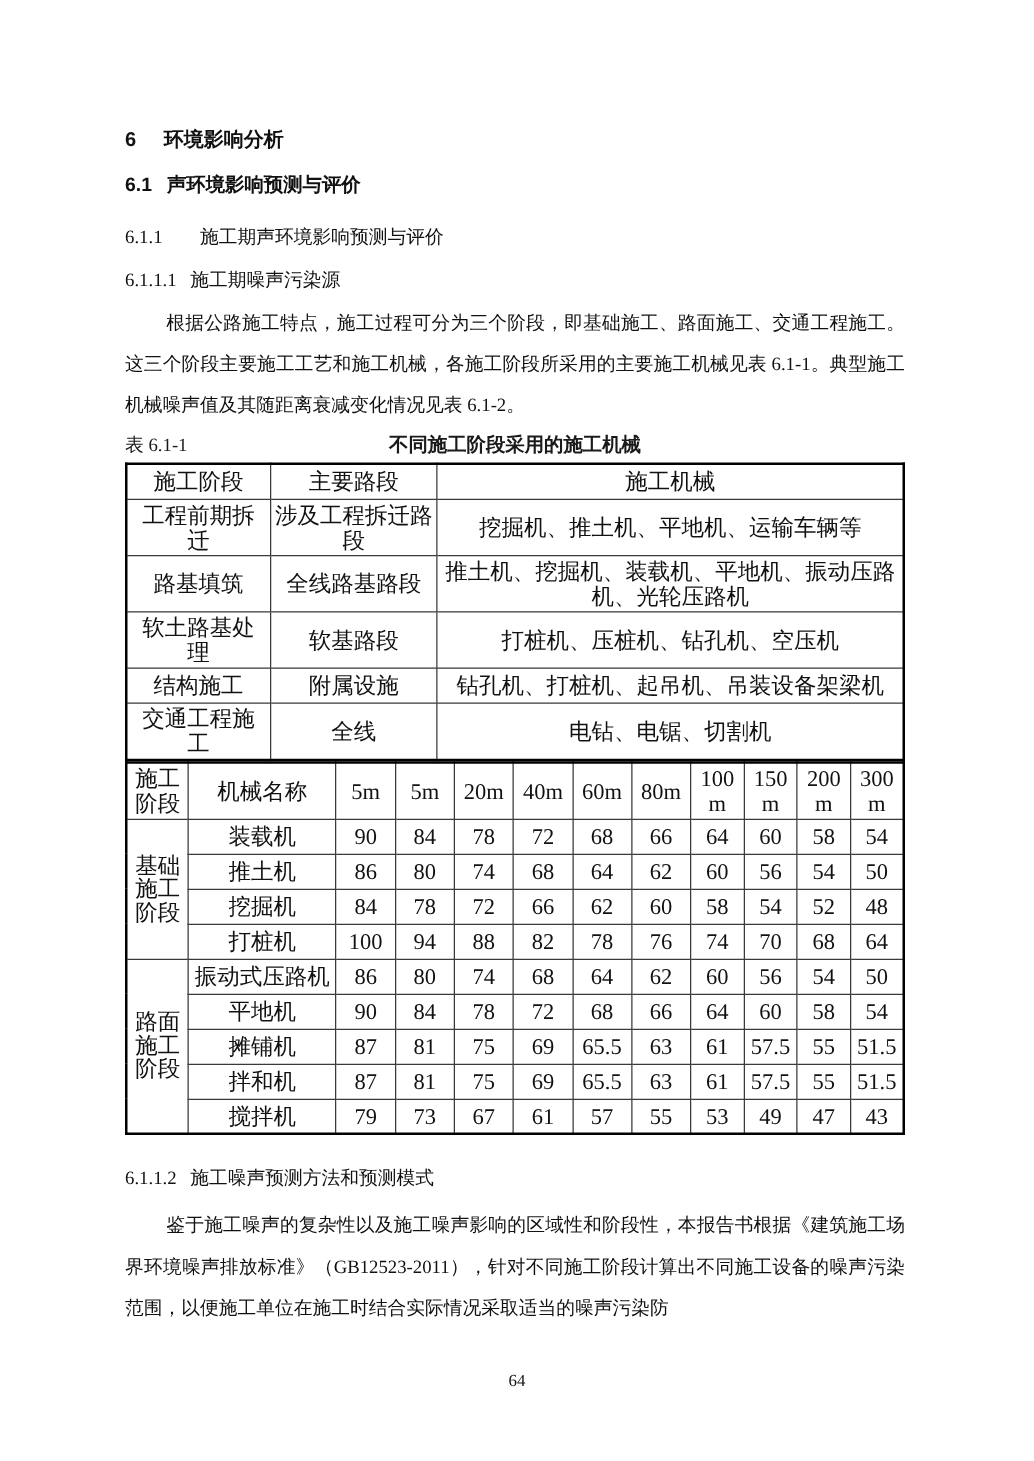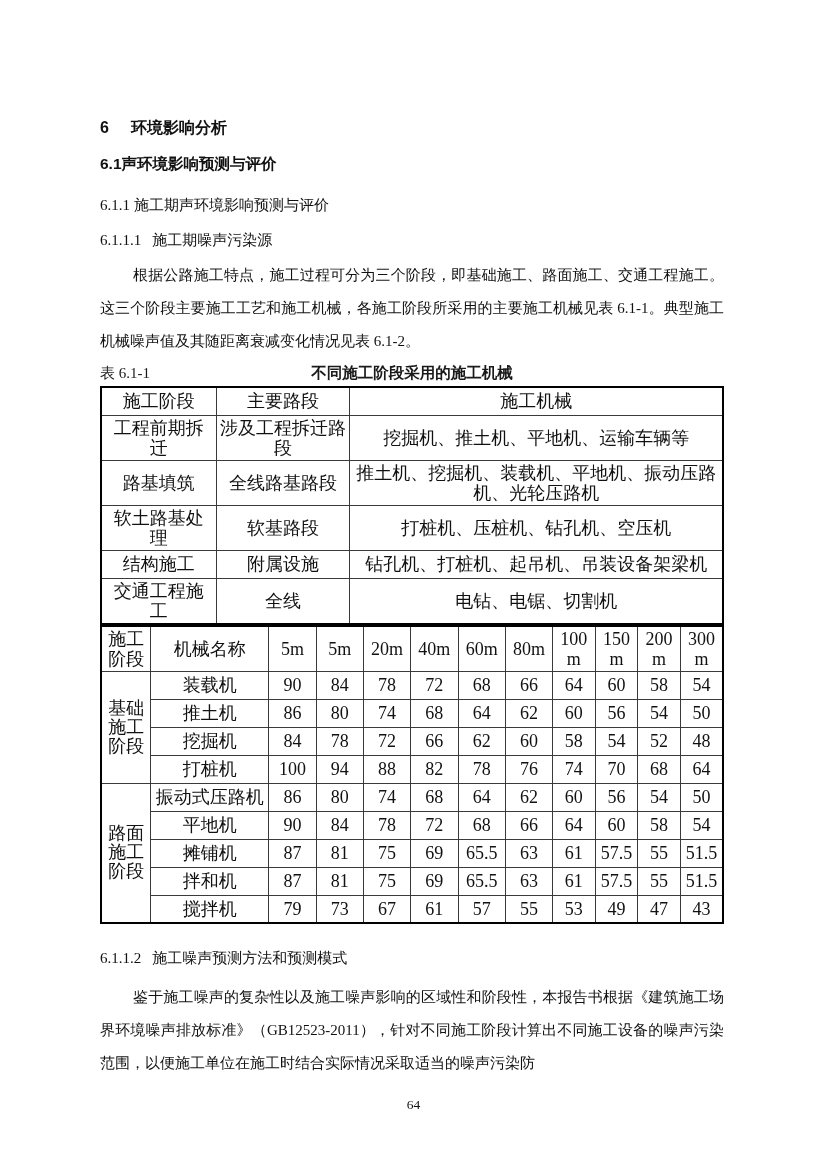--- a/index.html
+++ b/index.html
@@ -10,21 +10,21 @@
     height: 1169px;
     margin: 0 auto;
     background: #ffffff;
     color: #1a1a1a;
     font-family: "Liberation Serif", "DejaVu Serif", serif;
     overflow: hidden;
   }
   .content {
     position: absolute;
     left: 100px;
-    top: 118px;
+    top: 102px;
     width: 624px;
   }
 
   
   .h-bold {
     font-family: "Liberation Sans", "DejaVu Sans", sans-serif;
     font-weight: bold;
     font-size: 16px;
     color: #111;
   }
@@ -33,22 +33,22 @@
     font-weight: normal;
     font-size: 15px;
     color: #111;
   }
   .h1 { margin-bottom: 15px; }
   .h2 { margin-bottom: 21px; font-size: 15.5px; }
   .h3 { margin-bottom: 16px; }
   .h4 { margin-bottom: 9px; }
   .h5 { margin-top: 25px; margin-bottom: 13px; }
   .num-1 { margin-right: 22px; }
-  .num-2 { }
-  .num-3 { margin-right: 4px; }
+  .num-2 { margin-right: 12px; }
+  .num-3 { margin-right: 30px; }
   .num-4 { margin-right: 11px; }
 
   
   .para {
     font-size: 15px;
     line-height: 33px;
     text-align: justify;
     text-indent: 2.2em;
     color: #111;
   }

